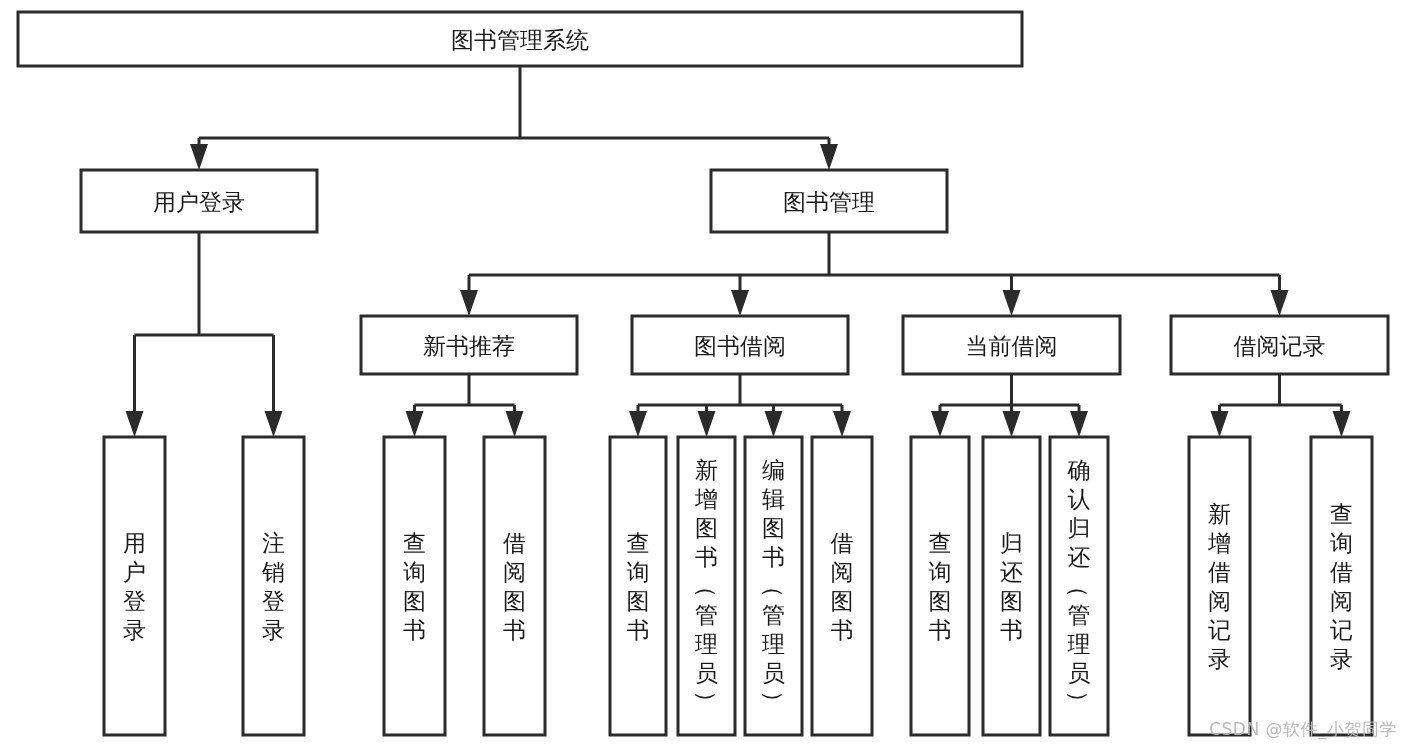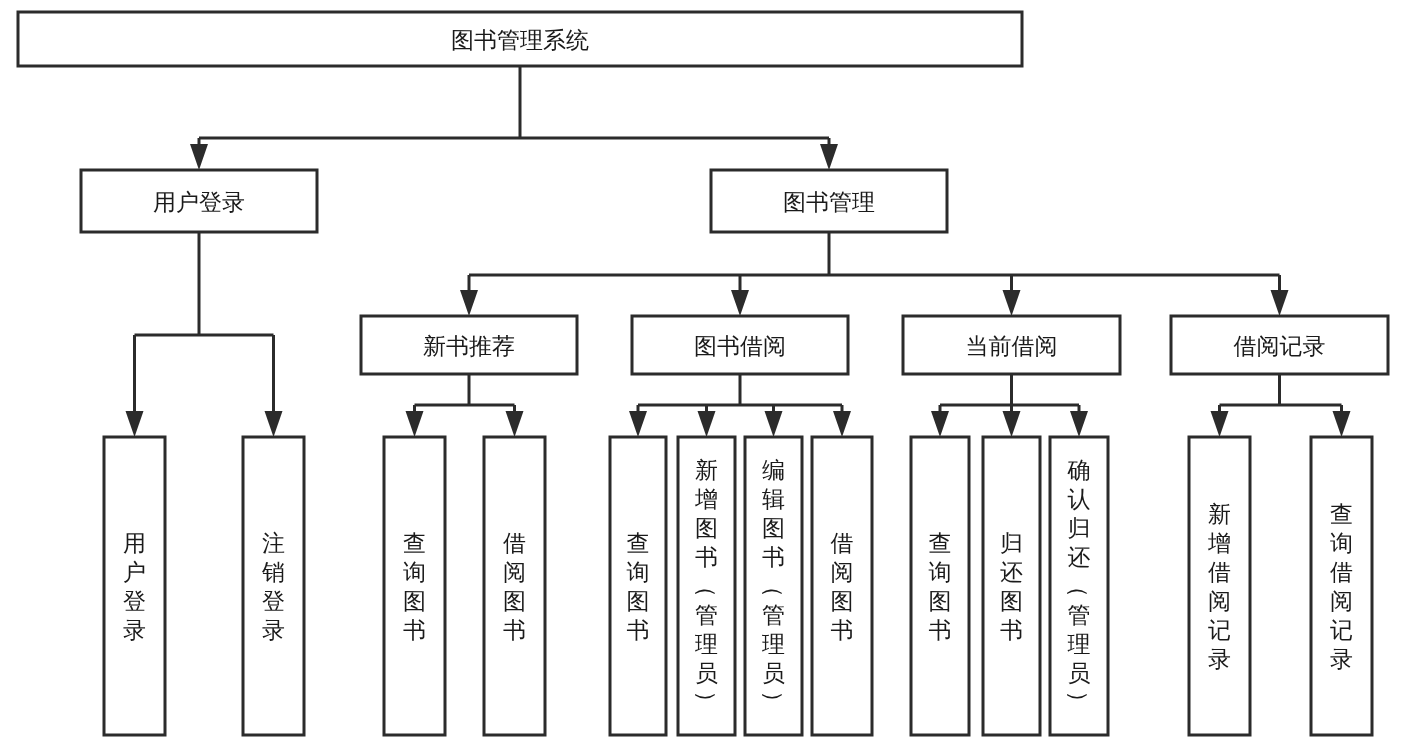--- a/index.html
+++ b/index.html
@@ -260,13 +260,14 @@
           <rect x="1311" y="437" width="61" height="298" class="node-box"></rect>
           <text x="1341.5" y="513.5" class="node-label-v">查</text>
           <text x="1341.5" y="542.5" class="node-label-v">询</text>
           <text x="1341.5" y="571.5" class="node-label-v">借</text>
           <text x="1341.5" y="600.5" class="node-label-v">阅</text>
           <text x="1341.5" y="629.5" class="node-label-v">记</text>
           <text x="1341.5" y="658.5" class="node-label-v">录</text>
         </g>
       </g>
   </svg>
+  <div class="watermark-text">CSDN @软件_小贺同学</div>
 </div>
 
 </body></html>

